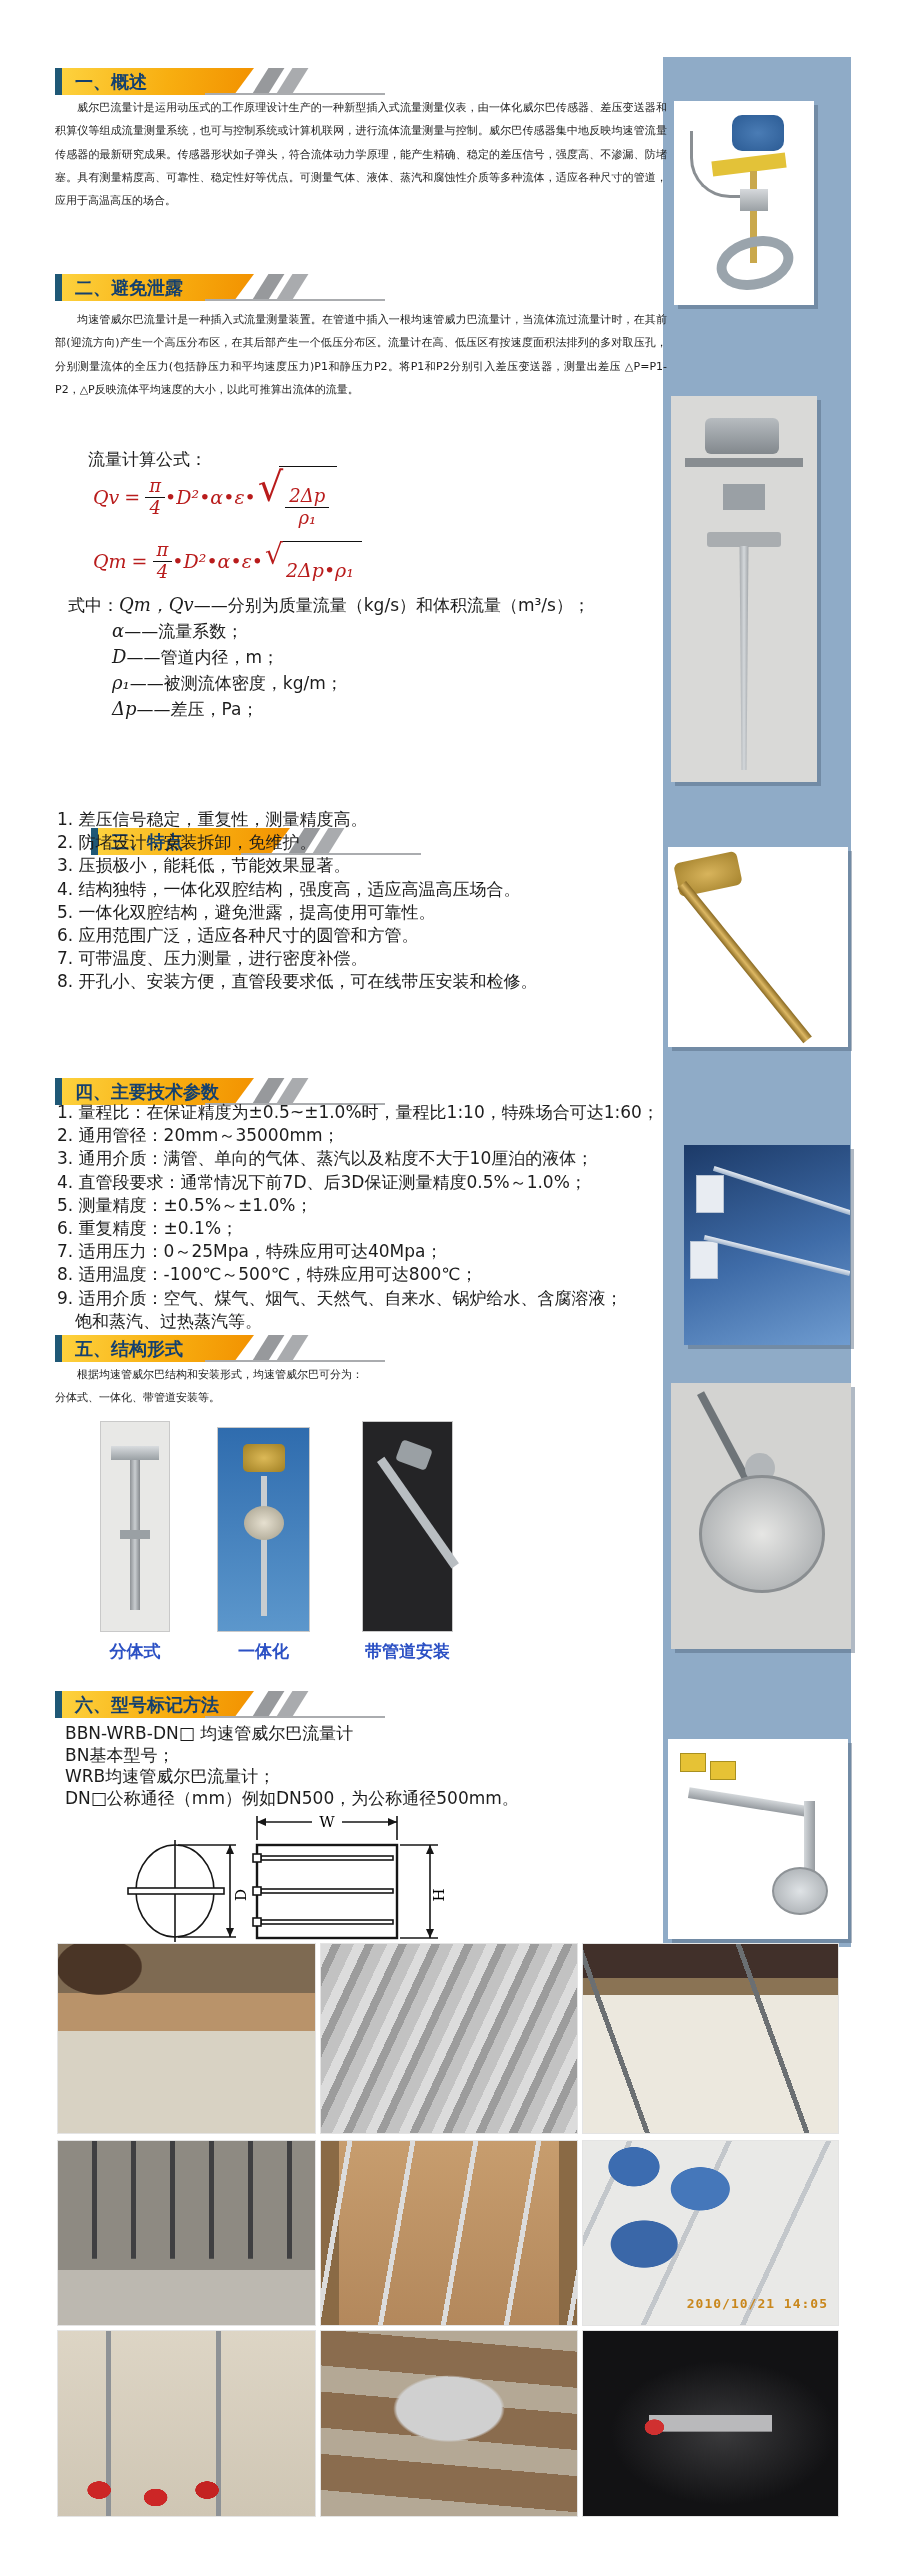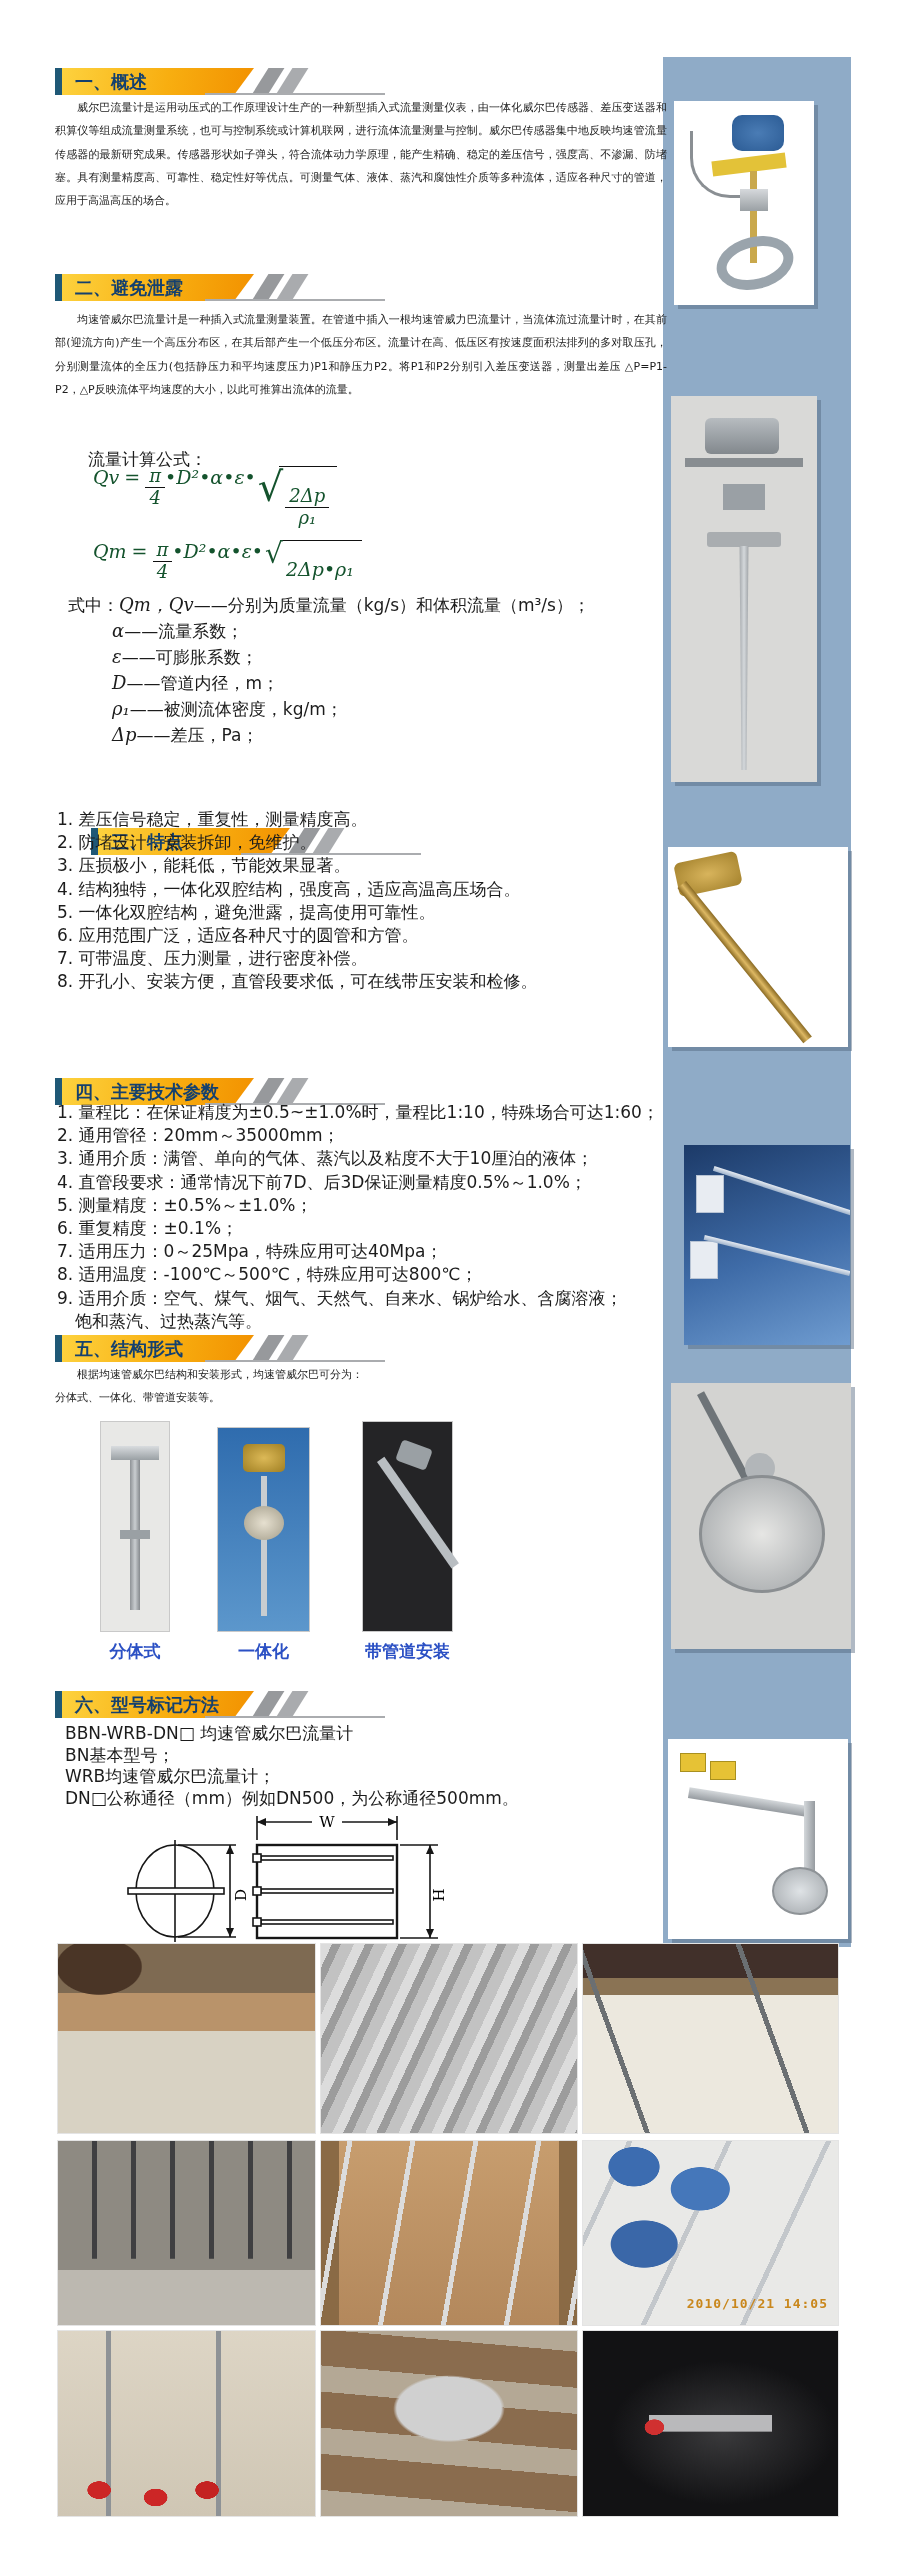--- a/index.html
+++ b/index.html
@@ -20,23 +20,23 @@
   .hdr-underline{position:absolute;left:150px;top:25px;width:180px;height:2px;background:#aaacaf;}
 
   
   .para{position:absolute;left:55px;width:612px;font-size:11px;line-height:23.3px;
         text-align:justify;text-indent:2em;}
   .list{position:absolute;left:57px;font-size:17px;line-height:23.2px;white-space:nowrap;}
   .list .cont{padding-left:18px;}
   .flabel{position:absolute;left:88px;font-size:17px;}
 
   
-  .formula{position:absolute;display:flex;
+  .formula{position:absolute;display:flex;align-items:center;
            font-family:"DejaVu Serif","Liberation Serif",serif;font-style:italic;
-           font-size:19px;color:#14532d;}
+           font-size:19px;color:#b91c1c;}
   .f-eq{margin:0 5px;}
   .f-frac{display:inline-flex;flex-direction:column;align-items:center;font-size:18px;line-height:1.15;}
   .f-num{border-bottom:1.6px solid #111;padding:0 4px;}
   .f-sqrt{display:inline-flex;align-items:flex-start;margin-left:2px;}
   .f-rad{font-style:normal;font-size:40px;line-height:0.9;transform:translateY(3px);margin-right:-4px;}
   .f-rad.short{font-size:28px;transform:translateY(1px);margin-right:-3px;}
   .f-underbar{border-top:1.8px solid #111;padding:17px 8px 0 6px;}
 
   .symbols{position:absolute;left:112px;top:592px;font-size:17px;line-height:26px;}
   .symbols .first{margin-left:-44px;}
@@ -245,21 +245,20 @@
       <span class="f-rad short">√</span>
       <span class="f-underbar">2Δp•ρ₁</span>
     </span>
   </div>
 
   <div class="symbols">
     <div class="first">
       <span>式中：</span><span class="sym">Qm，Qv</span><span>——分别为质量流量（kg/s）和体积流量（m³/s）；</span>
     </div>
     <div><span class="sym">α</span><span>——流量系数；</span></div>
-    <div><span class="sym">ε</span><span>——可膨胀系数；</span></div>
     <div><span class="sym">D</span><span>——管道内径，m；</span></div>
     <div><span class="sym">ρ₁</span><span>——被测流体密度，kg/m；</span></div>
     <div><span class="sym">Δp</span><span>——差压，Pa；</span></div>
   </div>
 
   <div class="sec-header" style="top:828px;margin-left:36px;">
     <div class="hdr-accent"></div>
     <div class="hdr-bar">三、特点</div>
     <div class="hdr-stripe s1"></div>
     <div class="hdr-stripe s2"></div>

